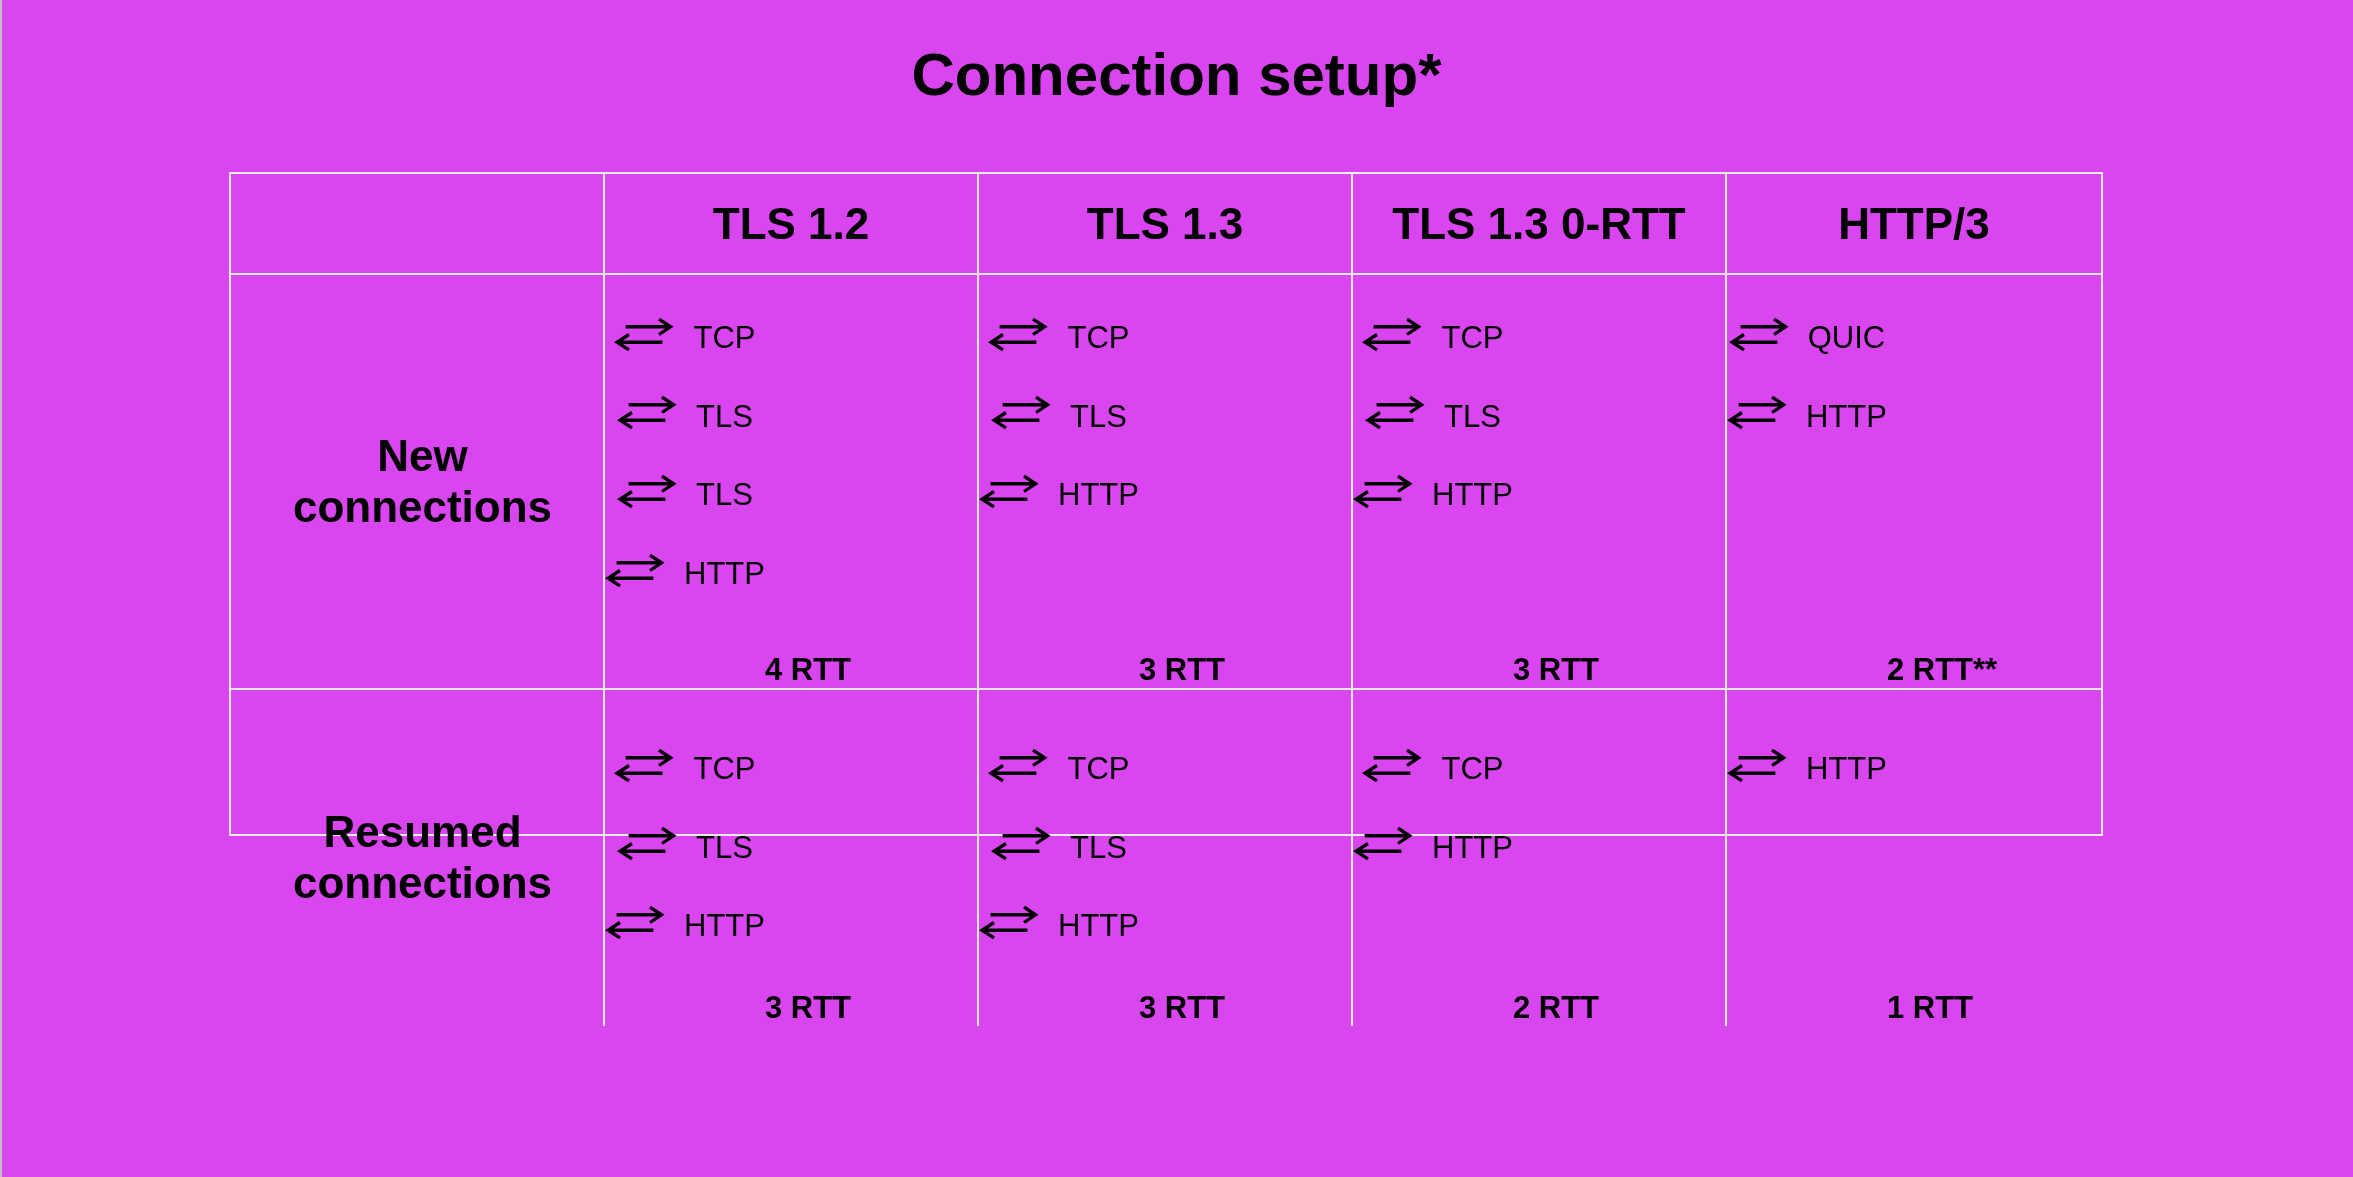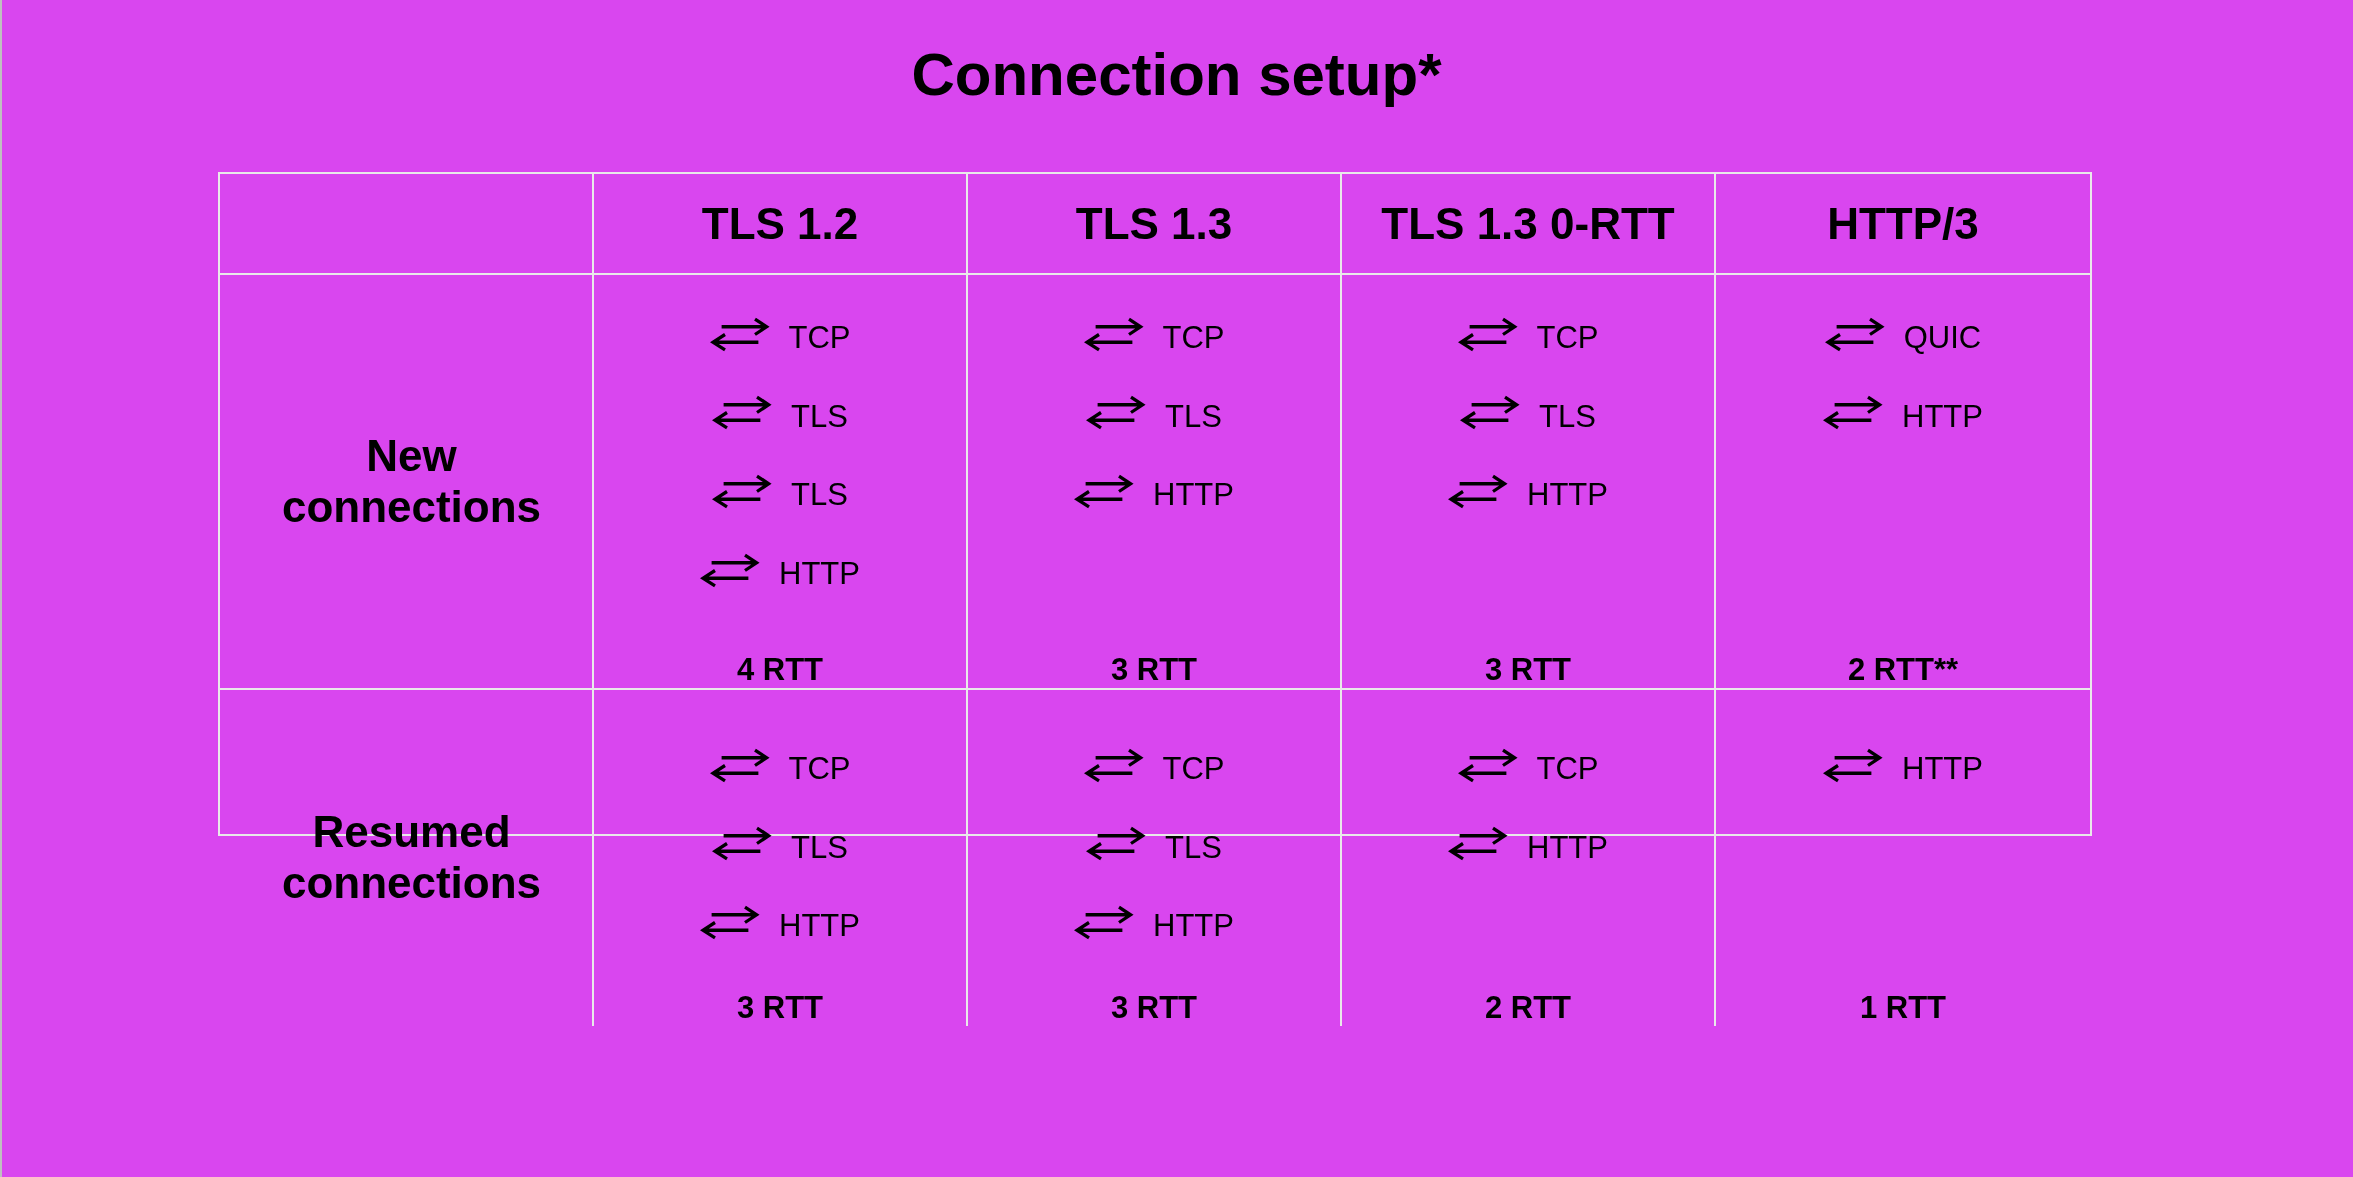--- a/index.html
+++ b/index.html
@@ -27,21 +27,21 @@
     top:42px;left:0;
     width:100%;
     margin:0;
     text-align:center;
     font-size:60px;
     line-height:1.1;
     font-weight:bold;
   }
   .table{
     position:absolute;
-    left:218px;top:172px;
+    left:229px;top:172px;
     width:1874px;height:664px;
     box-sizing:border-box;
     border:2px solid var(--line);
     display:grid;
     grid-template-columns:repeat(5,1fr);
     grid-template-rows:101px 415px 336px;
   }
   .cell{
     box-sizing:border-box;
     border-right:2px solid var(--line);
@@ -57,22 +57,22 @@
   .rowlabel{
     display:flex;align-items:center;justify-content:center;
     font-size:44px;font-weight:bold;
     line-height:1.15;
     text-align:center;
     white-space:pre-line;
     padding-left:11px;
   }
   .content{
     display:flex;
-    flex-direction:column;
-    align-items:center;
+    flex-direction:row;
+    align-items:flex-start;
   }
   .stack{
     display:flex;
     flex-direction:column;
     align-items:center;
     gap:36px;
   }
   .r2 .stack{padding-top:38px;}
   .r3 .stack{padding-top:54px;}
   .step{

